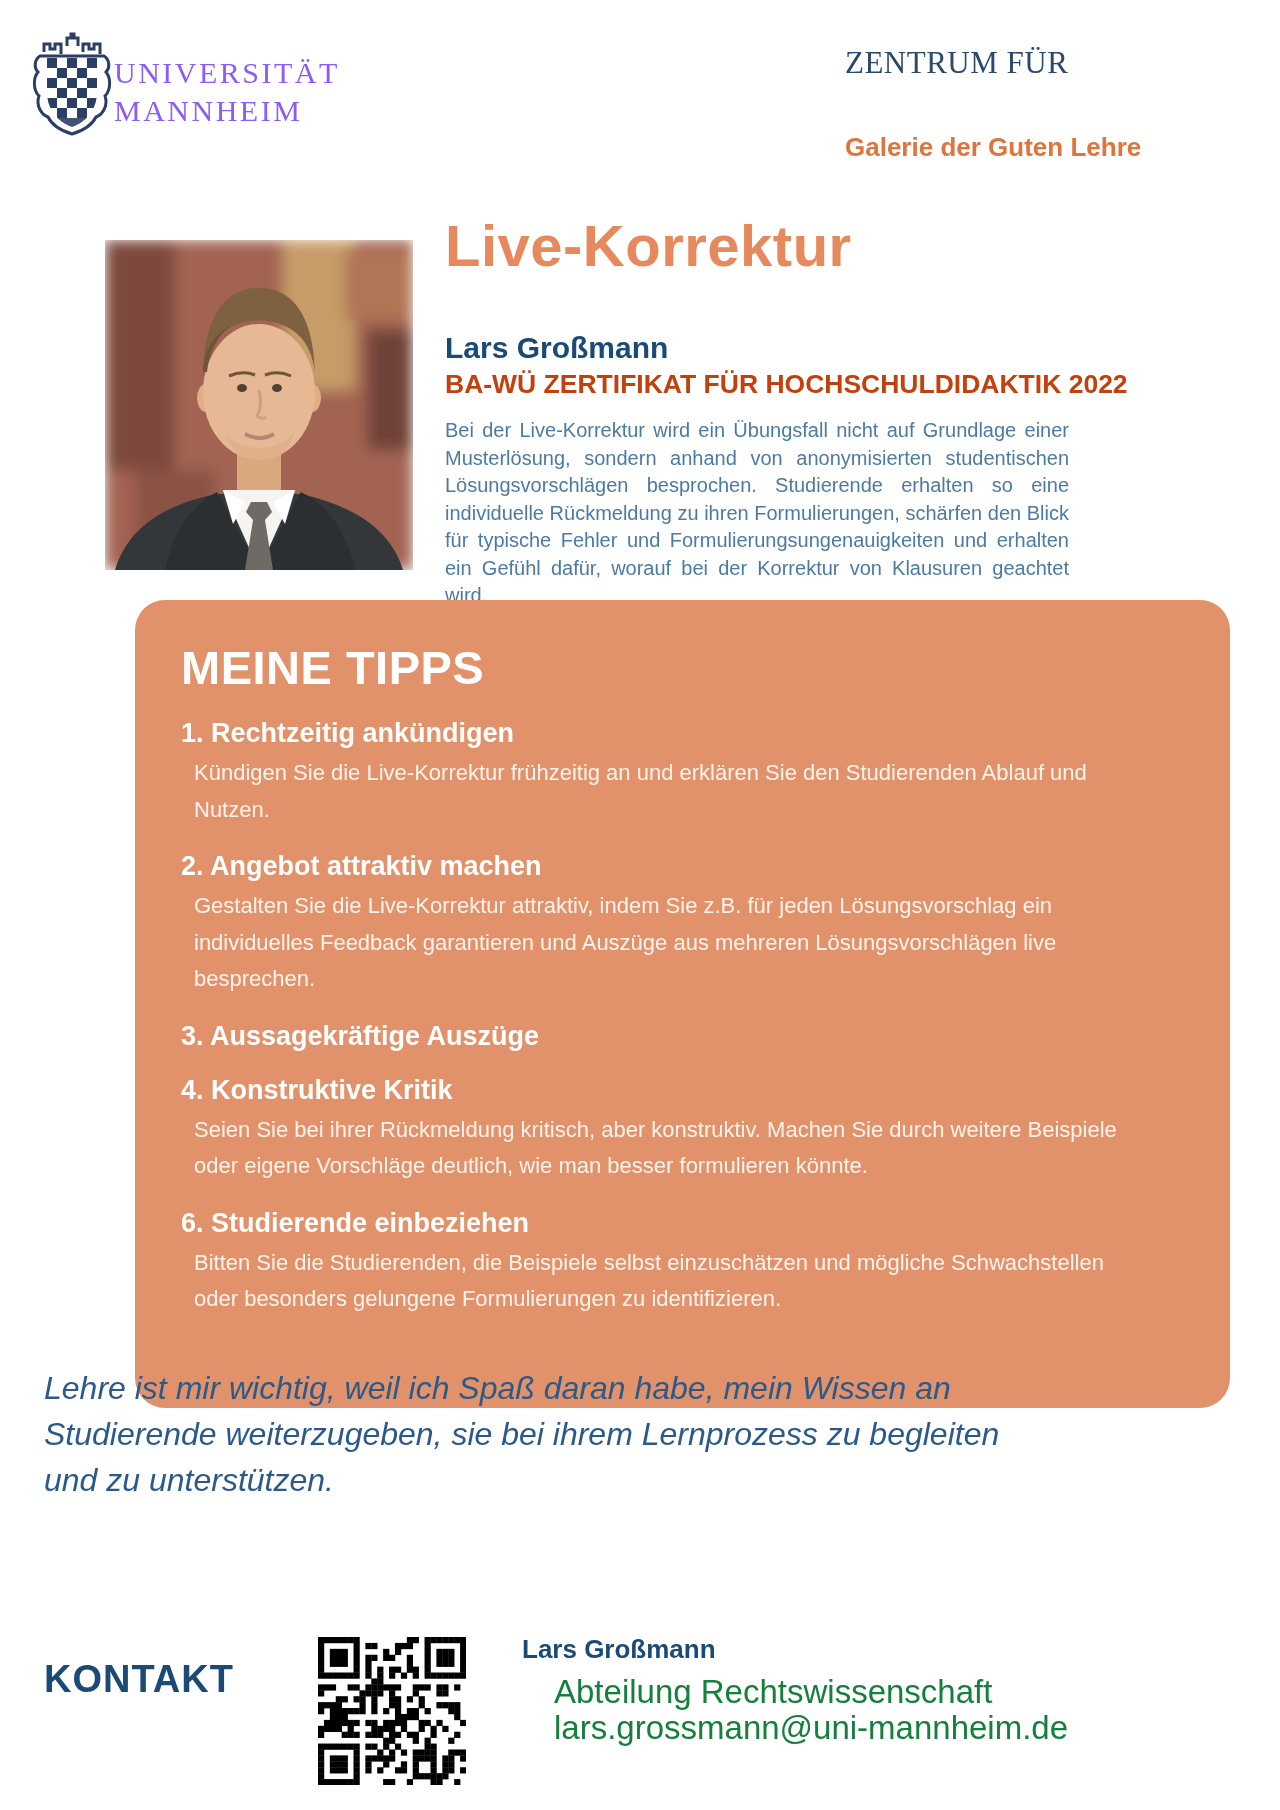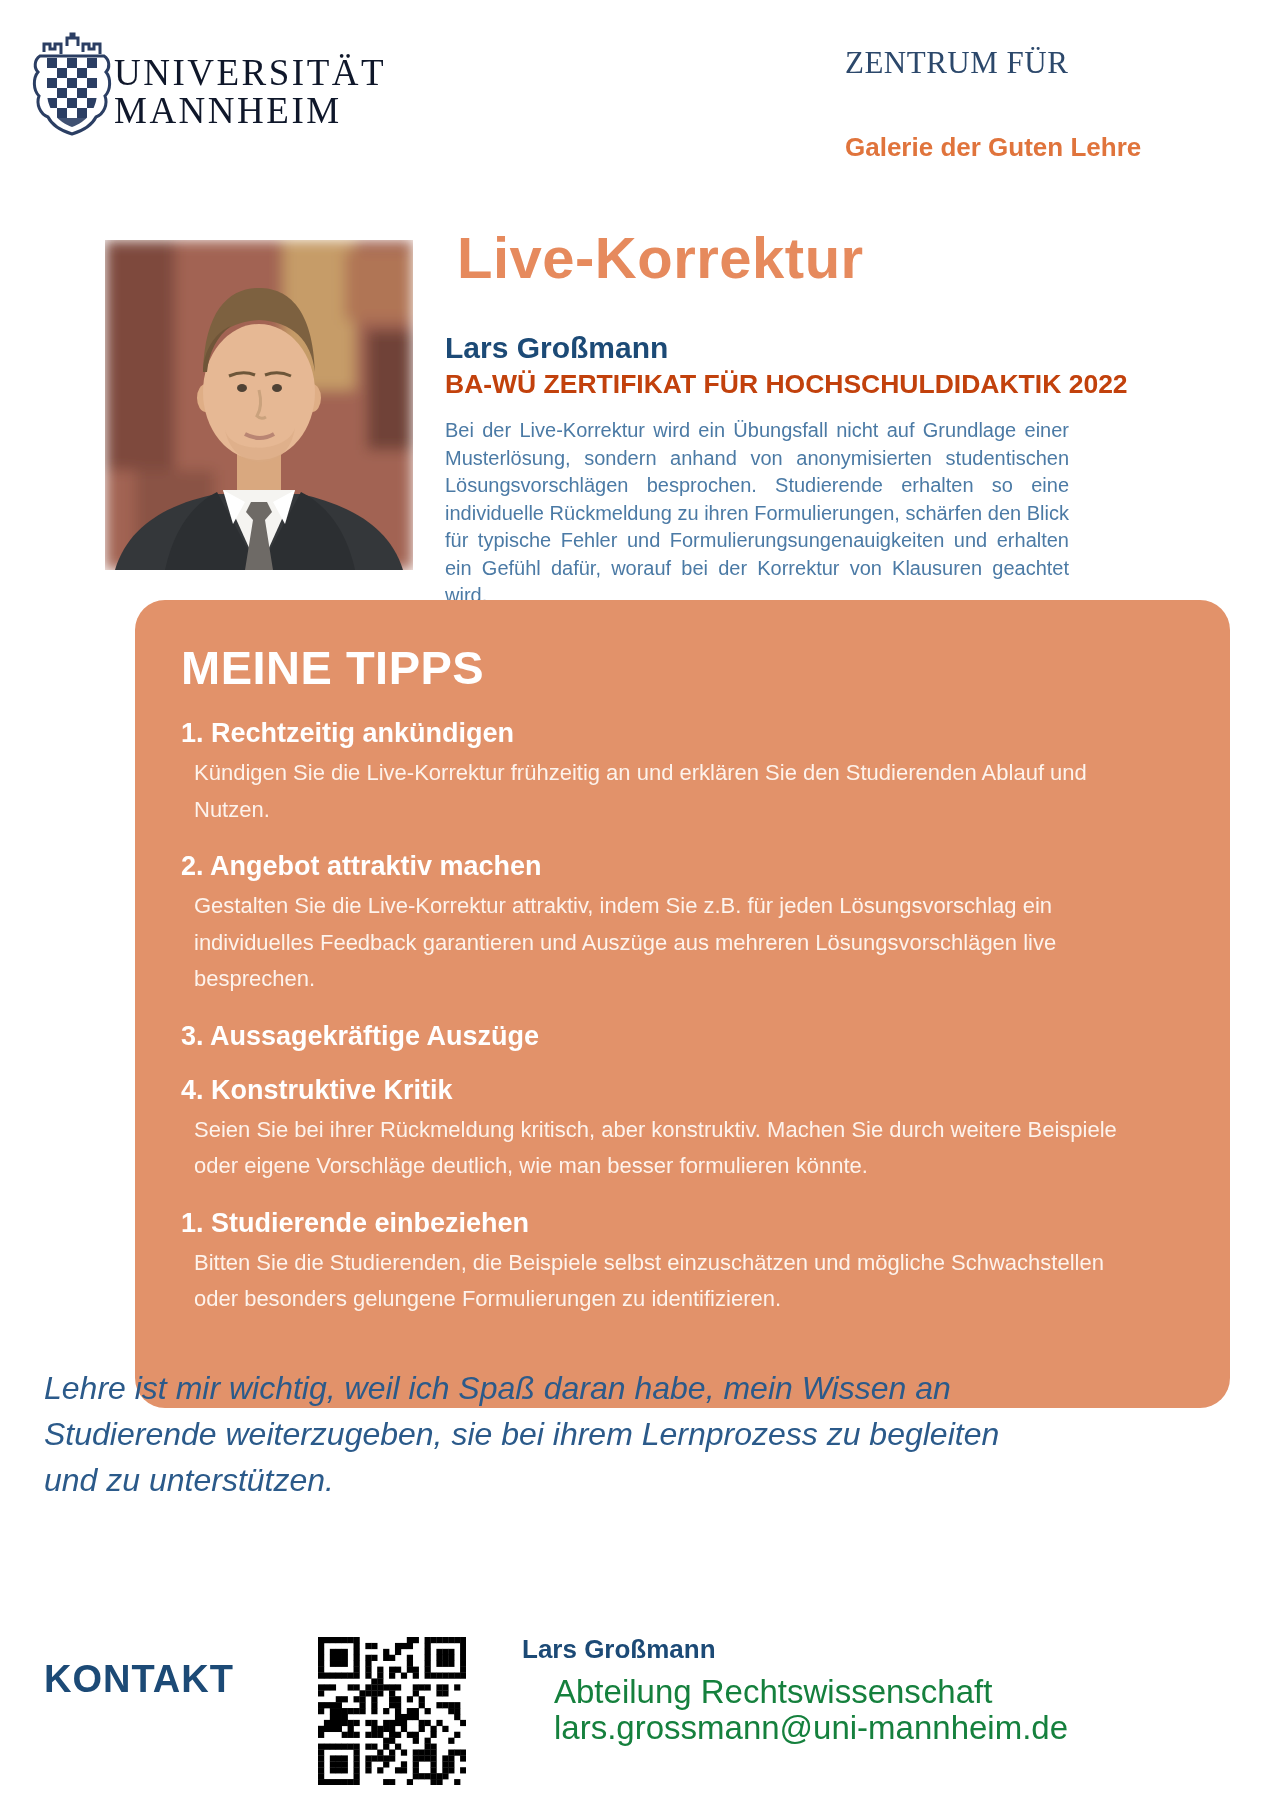--- a/index.html
+++ b/index.html
@@ -4,22 +4,22 @@
 <style>
   html,body{margin:0;padding:0;}
   body{
     width:1280px;height:1810px;position:relative;background:#ffffff;
     font-family:"Liberation Sans", sans-serif;overflow:hidden;
   }
   
   .crest{position:absolute;left:30px;top:30px;width:84px;height:110px;}
   .logo-wordmark{
     position:absolute;left:114px;top:54px;
-    font-family:"Liberation Serif", serif;font-size:37px;line-height:38px;
-    letter-spacing:2.5px;color:#0f172a;
+    font-family:"Liberation Serif", serif;font-size:30px;line-height:38px;
+    letter-spacing:2.5px;color:#8b5cf6;
   }
   .center-name{
     position:absolute;left:845px;top:42px;
     font-family:"Liberation Serif", serif;font-size:31px;line-height:41px;
     color:#2c486b;letter-spacing:0.5px;
   }
   .series-label{
     position:absolute;left:845px;top:132px;
     font-size:26px;font-weight:bold;color:#e0743c;
   }
@@ -169,21 +169,21 @@
 
       <path d="M118 250 L154 330 L190 250 Z" fill="#f5f4f1"></path>
       <path d="M118 250 L140 262 L128 284 Z" fill="#ffffff"></path>
       <path d="M190 250 L168 262 L180 284 Z" fill="#ffffff"></path>
 
       <path d="M146 262 h16 l5 10 -7 8 8 50 h-28 l8 -50 -7 -8 Z" fill="#6e6a66"></path>
     </g>
   </svg>
 </div>
 
-<h1 class="page-title" style="margin:12px;">Live-Korrektur</h1>
+<h1 class="page-title" style="margin:0;">Live-Korrektur</h1>
 <div class="person-name">Lars Großmann</div>
 <div class="certificate">BA-WÜ ZERTIFIKAT FÜR HOCHSCHULDIDAKTIK 2022</div>
 <p class="intro-text" style="margin:0;">Bei der Live-Korrektur wird ein Übungsfall nicht auf Grundlage einer Musterlösung, sondern anhand von anonymisierten studentischen Lösungsvorschlägen besprochen. Studierende erhalten so eine individuelle Rückmeldung zu ihren Formulierungen, schärfen den Blick für typische Fehler und Formulierungsungenauigkeiten und erhalten ein Gefühl dafür, worauf bei der Korrektur von Klausuren geachtet wird.</p>
 
 <section class="tips-box">
   <h2 class="tips-heading">MEINE TIPPS</h2>
 
   <div>
     <h3 class="tip-title">1. Rechtzeitig ankündigen</h3>
     <p class="tip-body">Kündigen Sie die Live-Korrektur frühzeitig an und erklären Sie den Studierenden Ablauf und Nutzen.</p>
@@ -193,21 +193,21 @@
     <p class="tip-body">Gestalten Sie die Live-Korrektur attraktiv, indem Sie z.B. für jeden Lösungsvorschlag ein individuelles Feedback garantieren und Auszüge aus mehreren Lösungsvorschlägen live besprechen.</p>
   </div>
   <div>
     <h3 class="tip-title">3. Aussagekräftige Auszüge</h3>
   </div>
   <div>
     <h3 class="tip-title">4. Konstruktive Kritik</h3>
     <p class="tip-body">Seien Sie bei ihrer Rückmeldung kritisch, aber konstruktiv. Machen Sie durch weitere Beispiele oder eigene Vorschläge deutlich, wie man besser formulieren könnte.</p>
   </div>
   <div>
-    <h3 class="tip-title">1. Studierende einbeziehen</h3>
+    <h3 class="tip-title">6. Studierende einbeziehen</h3>
     <p class="tip-body">Bitten Sie die Studierenden, die Beispiele selbst einzuschätzen und mögliche Schwachstellen oder besonders gelungene Formulierungen zu identifizieren.</p>
   </div>
 </section>
 
 <div class="quote">Lehre ist mir wichtig, weil ich Spaß daran habe, mein Wissen an Studierende weiterzugeben, sie bei ihrem Lernprozess zu begleiten und zu unterstützen.</div>
 
 <div class="contact-heading">KONTAKT</div>
 
 <div class="qr">
   <svg viewBox="0 0 148 148" width="148" height="148" aria-hidden="true">

